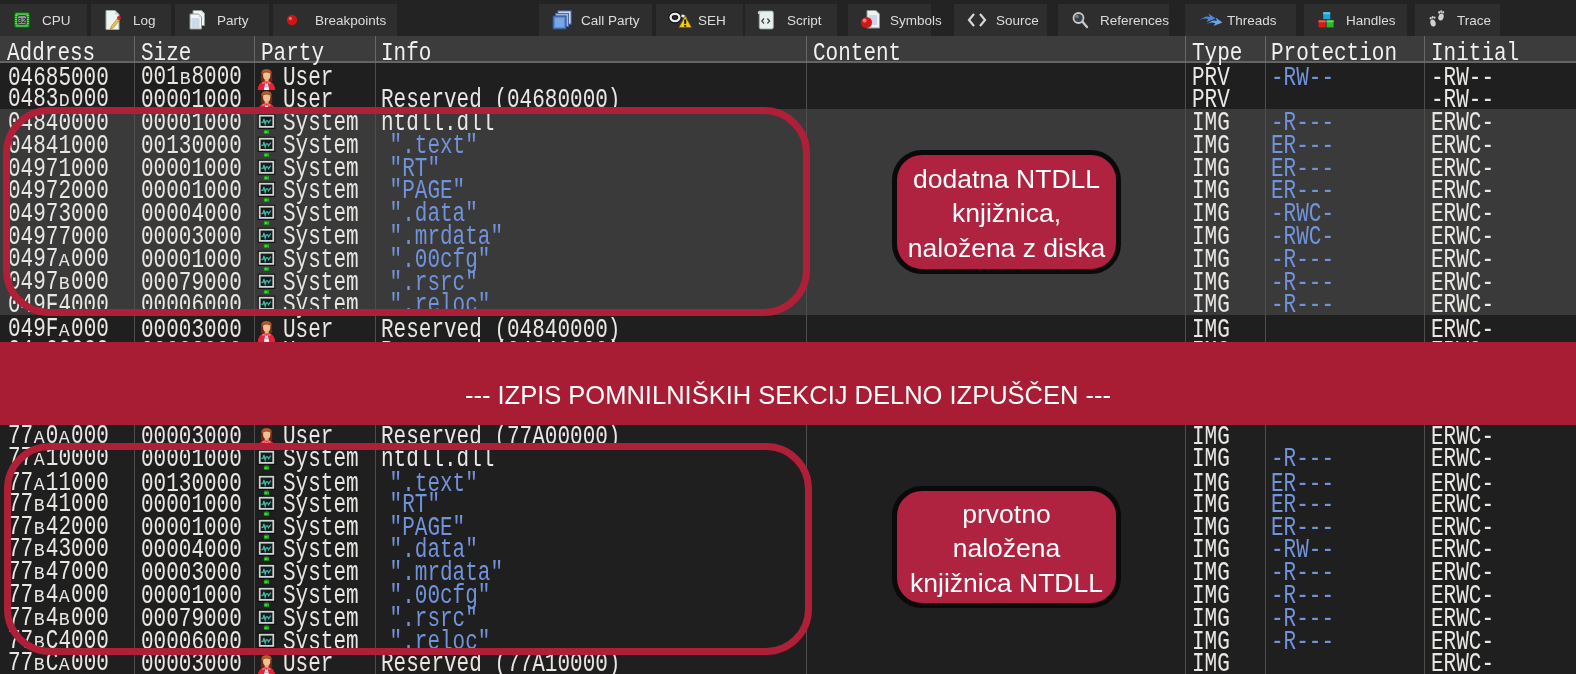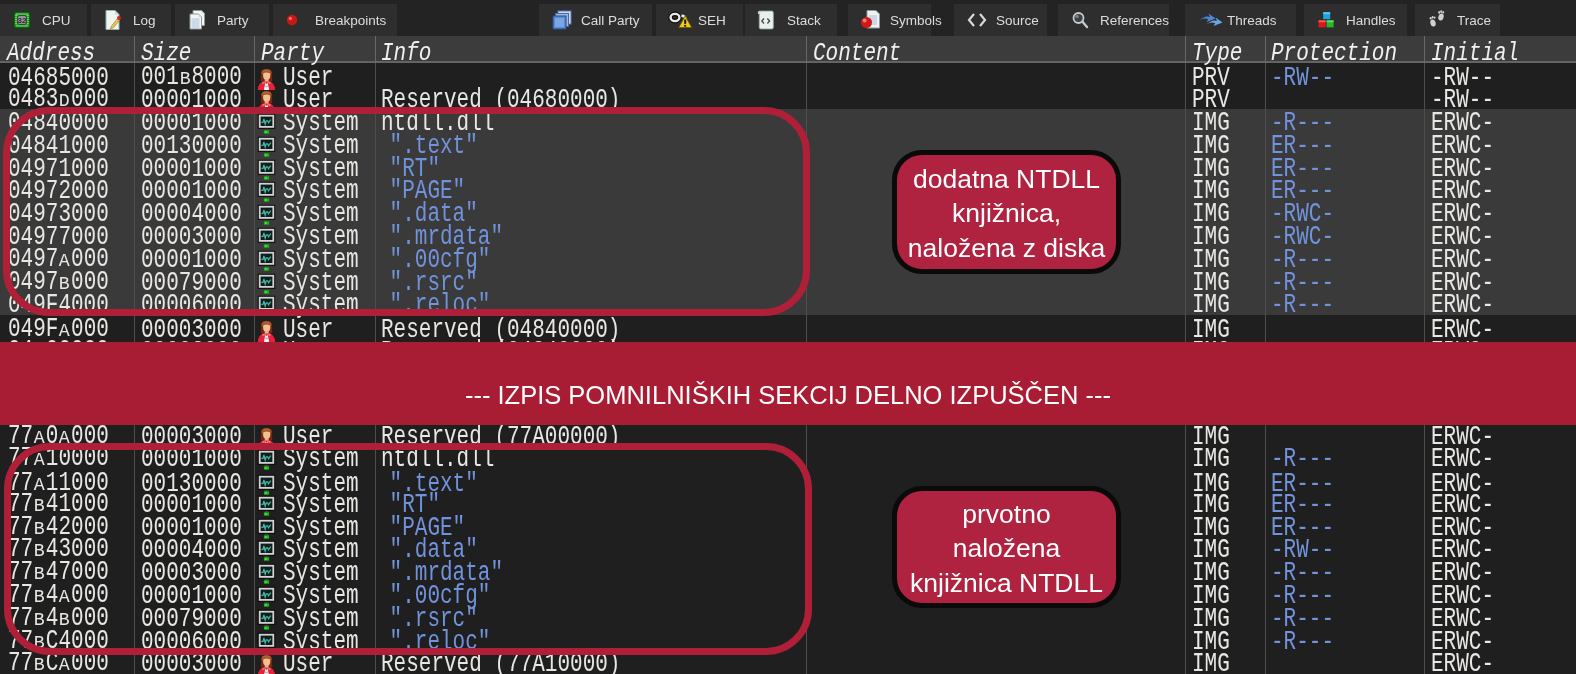--- a/index.html
+++ b/index.html
@@ -5,21 +5,21 @@
   html,body{margin:0;padding:0;}
   body{width:1576px;height:674px;overflow:hidden;background:#201f1f;position:relative;
        font-family:"Liberation Mono",monospace;}
   #toolbar{position:absolute;left:0;top:0;width:1576px;height:36px;background:#232323;}
   .tab{position:absolute;top:4px;height:32px;background:#2e2e2e;
        font-family:"Liberation Sans",sans-serif;font-size:13.5px;color:#dcdcdc;}
   .tab .ic{position:absolute;left:12px;top:50%;transform:translateY(-50%);display:inline-flex;}
   .tab .lb{position:absolute;left:42px;top:50%;transform:translateY(-50%);white-space:nowrap;}
   .tab.active{background:#3a3a3a;color:#6c9ce8;border-bottom:3px solid #93aaf0;height:29px;}
   #hdr{position:absolute;left:0;top:36px;width:1576px;height:27px;background:#3c3c3c;
-       color:#f0f0f0;font-size:21px;border-bottom:2px solid #646464;box-sizing:border-box;font-style:italic;}
+       color:#f0f0f0;font-size:21px;border-bottom:2px solid #646464;box-sizing:border-box;}
   .hcell{position:absolute;top:5px;line-height:25px;transform:scaleY(1.2);transform-origin:left center;}
   .vline{position:absolute;width:1px;background:#4e4e4e;}
   .row{position:absolute;left:0;width:1576px;height:22.7px;font-size:21px;color:#e9e7e3;}
   .row span{position:absolute;top:0;line-height:22.7px;white-space:pre;
             transform:scaleY(1.35);transform-origin:left center;}
   .blue{color:#7093dc;}
   i{font-style:normal;font-size:13.5px;display:inline-block;width:12.61px;text-align:center;transform:scaleX(1.35);}
   .icon{position:absolute;left:256px;top:0px;}
   .redrect{position:absolute;border:7px solid #b01f38;border-radius:46px;box-sizing:border-box;}
   #banner{position:absolute;left:0;top:341.5px;width:1576px;height:83px;background:#a81d33;
@@ -115,21 +115,21 @@
       <span class="ic">
         <svg width="18" height="22" viewBox="0 0 18 22">
 <path d="M2.2 2 h12.6 q1.6 0 1.6 1.8 l0 14.4 q0 1.8 -1.6 1.8 h-11 q-1.6 0 -1.6 -1.8 Z" fill="#e8efed" stroke="#8aa09c" stroke-width="0.8"></path>
 <path d="M2.2 2 q-1.8 0.2 -1.4 2.4 q1.4 1 2.8 0 q0.3 -2.2 -1.4 -2.4 Z" fill="#c8d4d2"></path>
 <g fill="none" stroke="#3a4a48" stroke-width="1.3">
 <path d="M7 9.5 L4.8 12 L7 14.5"></path>
 <path d="M10.4 9.5 L12.6 12 L10.4 14.5"></path>
 </g>
 </svg>
       </span>
-      <span class="lb">Stack</span>
+      <span class="lb">Script</span>
     </div>
 <div class="tab" style="left:848px;width:83px">
       <span class="ic">
         <svg width="22" height="22" viewBox="0 0 22 22">
 <path d="M7 1.5 h9 l3.5 3.5 v14 h-12.5 Z" fill="#f0f2f2" stroke="#8a9a98"></path>
 <g stroke="#9fb4d8" stroke-width="0.9">
 <path d="M9 7h8 M9 9h8 M9 11h8 M9 13h8 M9 15h8"></path>
 </g>
 <circle cx="6.5" cy="13.5" r="5.5" fill="#d01818"></circle>
 <circle cx="4.6" cy="11.6" r="2" fill="#f07878"></circle>

